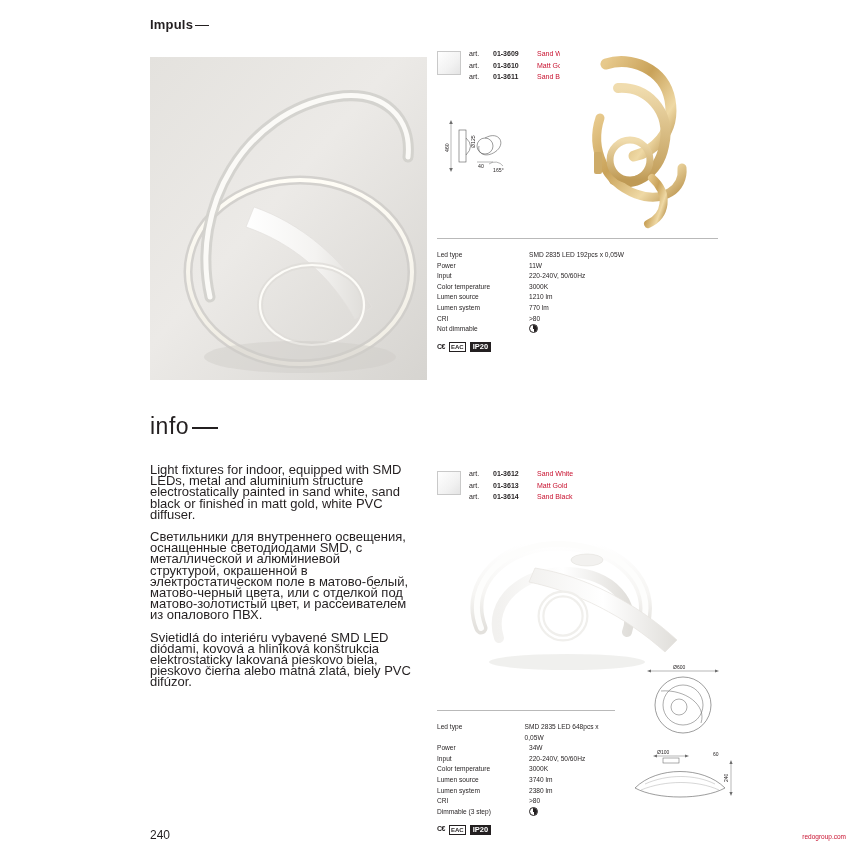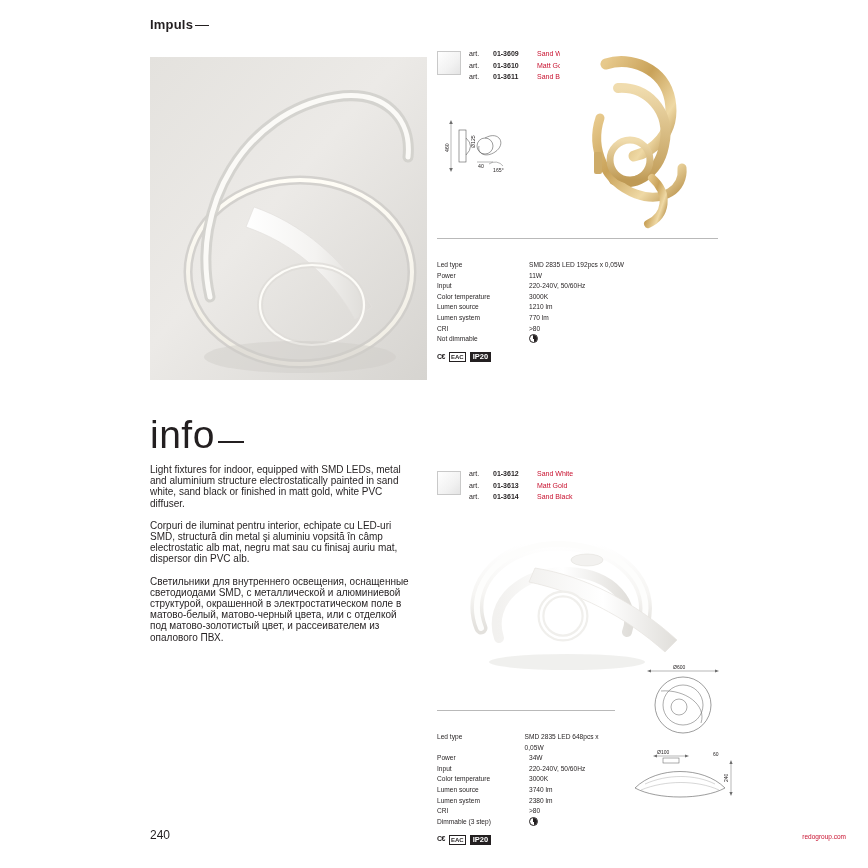--- a/index.html
+++ b/index.html
@@ -45,41 +45,41 @@
   }
   #photo-top {
     left: 150px; top: 57px; width: 277px; height: 323px;
     background: linear-gradient(150deg,#dedcd8 0%,#e7e5e1 40%,#d9d7d3 100%);
   }
 
   
   .info-heading {
     position: absolute;
     left: 150px; top: 413px;
-    font-size: 39px;
+    font-size: 23px;
     font-weight: 300;
     letter-spacing: .5px;
     color: #231f20;
     text-align: right;
   }
   .info-heading .underscore {
     display: inline-block;
     width: 26px;
     border-bottom: 2px solid #231f20;
     margin-left: 3px;
     vertical-align: 5px;
   }
 
   
   .desc {
     position: absolute;
     left: 150px;
     top: 464px;
     width: 262px;
-    font-size: 10px;
+    font-size: 13px;
     line-height: 11.2px;
     color: #231f20;
   }
   .desc p { margin: 0 0 11px 0; }
   .desc p.lead { font-weight: 400; }
 
   
   .block { position: absolute; }
 
   
@@ -95,21 +95,21 @@
     border: 0.6px solid #c9c9c9;
     background: linear-gradient(135deg,#ffffff 0%,#f2f2f2 60%,#e4e4e4 100%);
   }
 
   
   .spec {
     font-size: 6.6px;
     line-height: 10.6px;
     width: 281px;
     border-top: 0.7px solid #b9b9b9;
-    padding-top: 21px;
+    padding-top: 11px;
   }
   .spec-row { display: flex; }
   .spec-row .k { width: 92px; color: #231f20; }
   .spec-row .v { color: #231f20; }
   .spec-badges {
     display: flex; align-items: center; gap: 4px;
     margin-top: 5px;
   }
   .badge-ce {
     font-size: 7px; font-weight: 700; letter-spacing: -0.5px;
@@ -301,22 +301,22 @@
       <span class="badge-ip">IP20</span>
     </div>
   </div>
 
   <div class="info-heading">
     <span>info</span><span class="underscore"></span>
   </div>
 
   <div class="desc">
     <p class="lead">Light fixtures for indoor, equipped with SMD LEDs, metal and aluminium structure electrostatically painted in sand white, sand black or finished in matt gold, white PVC diffuser.</p>
-    <p>Corpuri de iluminat pentru interior, echipate cu LED-uri SMD, structură din metal şi aluminiu vopsită în câmp electrostatic alb mat, negru mat sau cu finisaj auriu mat, dispersor din PVC alb.</p>
     <p>Светильники для внутреннего освещения, оснащенные светодиодами SMD, с металлической и алюминиевой структурой, окрашенной в электростатическом поле в матово-белый, матово-черный цвета, или с отделкой под матово-золотистый цвет, и рассеивателем из опалового ПВХ.</p>
+    <p>Svietidlá do interiéru vybavené SMD LED diódami, kovová a hliníková konštrukcia elektrostaticky lakovaná pieskovo biela, pieskovo čierna alebo matná zlatá, biely PVC difúzor.</p>
   </div>
 
   <div class="block" style="left:437px; top:468px;">
     <div class="art-swatch" style="left:0; top:3px;"></div>
     <div class="art-table" style="margin-left:32px;">
       <div class="art-row">
         <span class="art-lbl">art.</span>
         <span class="art-code">01-3612</span>
         <span class="art-fin">Sand White</span>
       </div>

